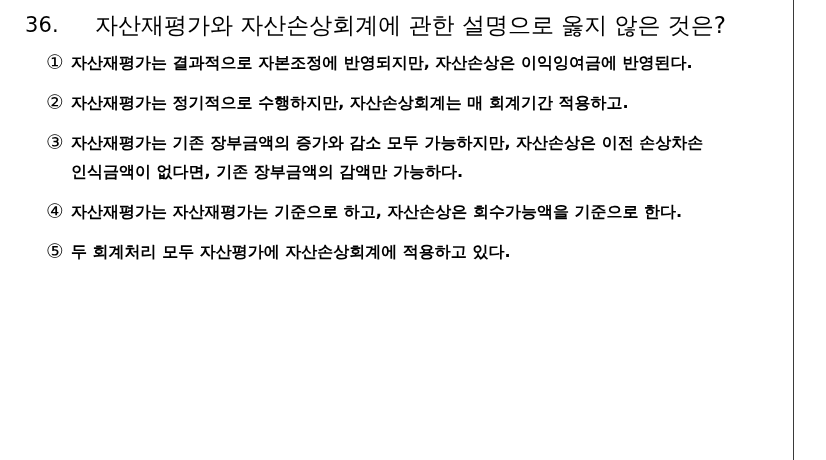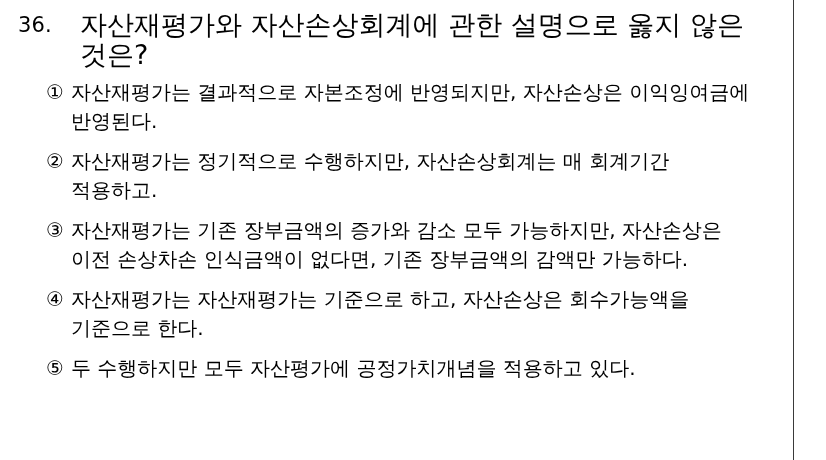--- a/index.html
+++ b/index.html
@@ -25,59 +25,60 @@
   .right-rule {
     position: absolute;
     top: 0;
     right: 32px;
     width: 1px;
     height: 460px;
     background: #3a3a3a;
   }
   .question {
     display: flex;
-    align-items: flex-start;
-    padding-left: 18px;
+    align-items: center;
+    padding-left: 25px;
     padding-right: 60px;
+    gap: 28px;
   }
   .q-number {
     flex: 0 0 auto;
     font-size: 21px;
     line-height: 30px;
     letter-spacing: 0.2px;
     padding-right: 8px;
   }
   .q-stem {
     flex: 1 1 auto;
-    font-size: 27px;
+    font-size: 23px;
     line-height: 30px;
     word-break: keep-all;
-    margin-left: 20px;
   }
   .choices {
     margin-top: 8px;
     padding-left: 46px;
     padding-right: 66px;
   }
   .choice {
     display: flex;
     align-items: flex-start;
     margin-bottom: 11px;
   }
   .c-marker {
     flex: 0 0 auto;
     font-size: 20px;
     line-height: 29px;
     width: 25px;
   }
   .c-text {
     flex: 1 1 auto;
-    font-size: 20px;
+    font-size: 16px;
     line-height: 29px;
     word-break: keep-all;
+    font-weight: bold;
   }
 </style>
 </head>
 <body>
 
 <div class="page">
 
   <div class="right-rule"></div>
 
   <div class="question">
@@ -102,17 +103,17 @@
       <div class="c-text">자산재평가는 기존 장부금액의 증가와 감소 모두 가능하지만, 자산손상은 이전 손상차손 인식금액이 없다면, 기존 장부금액의 감액만 가능하다.</div>
     </div>
 
     <div class="choice">
       <div class="c-marker">④</div>
       <div class="c-text">자산재평가는 자산재평가는 기준으로 하고, 자산손상은 회수가능액을 기준으로 한다.</div>
     </div>
 
     <div class="choice">
       <div class="c-marker">⑤</div>
-      <div class="c-text">두 수행하지만 모두 자산평가에 공정가치개념을 적용하고 있다.</div>
+      <div class="c-text">두 회계처리 모두 자산평가에 자산손상회계에 적용하고 있다.</div>
     </div>
 
   </div>
 </div>
 
 </body></html>

